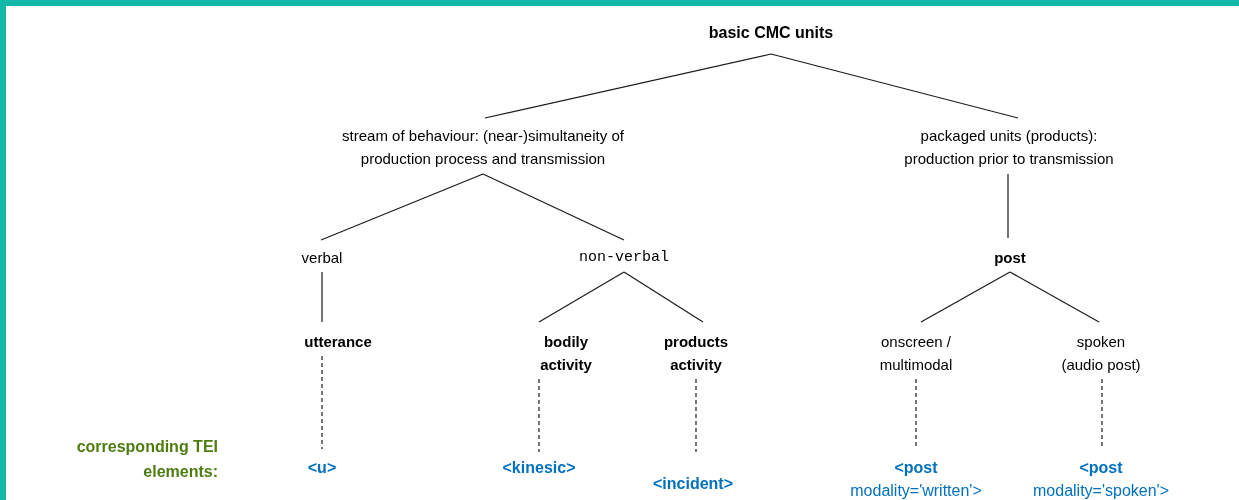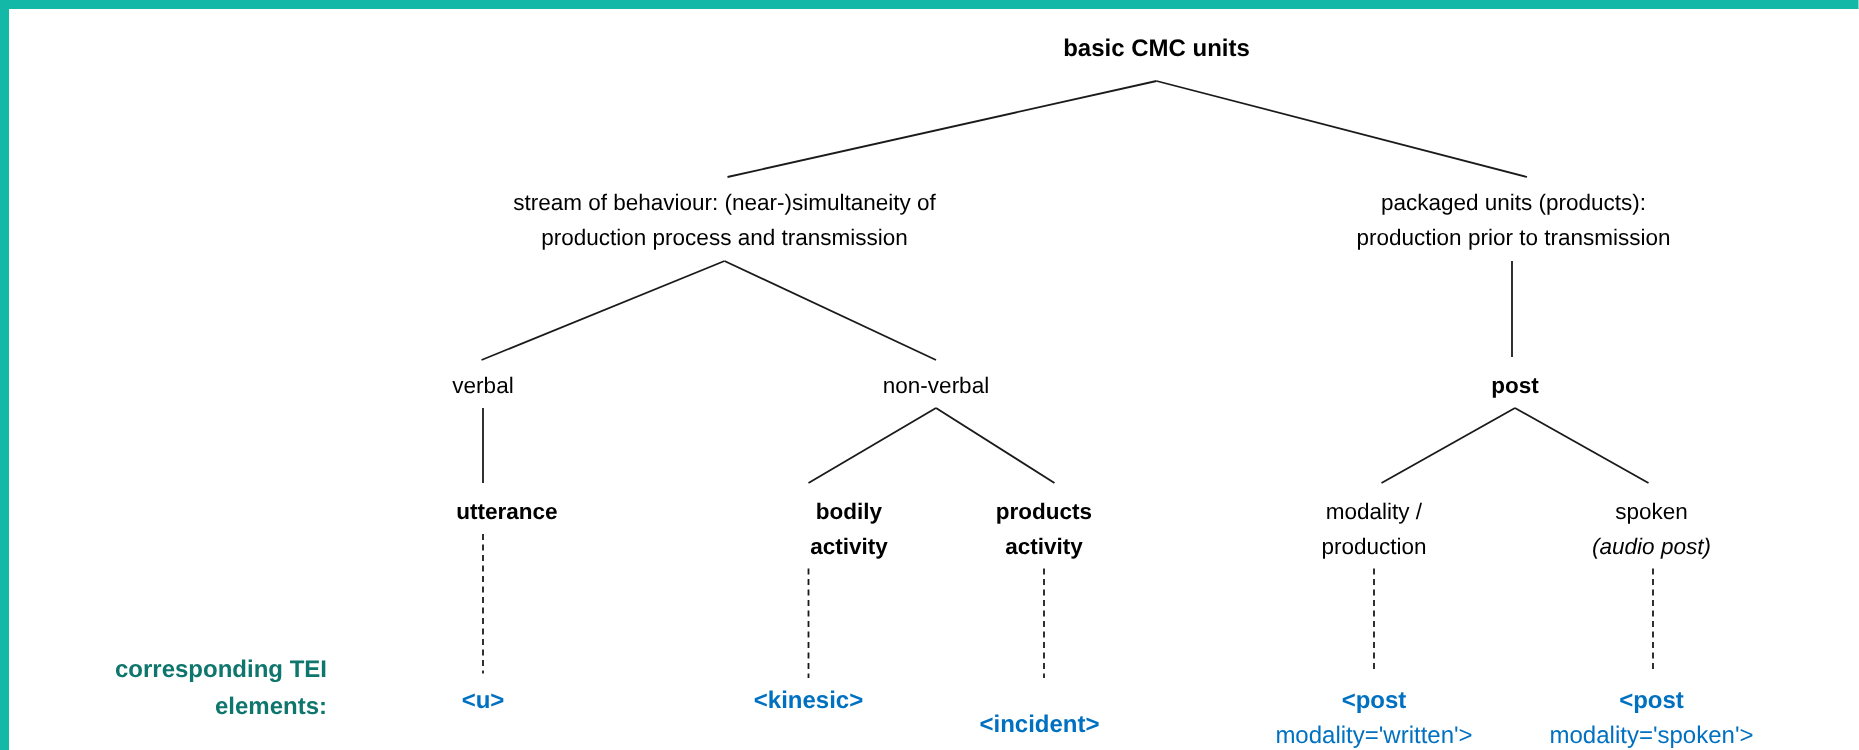--- a/index.html
+++ b/index.html
@@ -16,27 +16,27 @@
   .node{
     position:absolute;
     transform:translateX(-50%);
     text-align:center;
     font-size:15px;
     line-height:23px;
     white-space:nowrap;
   }
   .bold{font-weight:bold;}
   .root{font-size:16px;font-weight:bold;}
-  .italic{font-style:italic;}
+  .italic{}
   .tei{color:#0070C0;font-weight:bold;font-size:16px;}
   .tei .attr{font-weight:normal;}
   .tei-caption{
     position:absolute;
     text-align:right;
-    color:#0f766e;
+    color:#4d7c0f;
     font-weight:bold;
     font-size:16px;
     line-height:25px;
     white-space:nowrap;
   }
   .line2{display:block;}
 </style>
 </head>
 <body>
 
@@ -76,35 +76,35 @@
   <div class="node" style="left:477px;top:118px;">
     <span>stream of behaviour: (near-)simultaneity of</span>
     <span class="line2">production process and transmission</span>
   </div>
   <div class="node" style="left:1003px;top:118px;">
     <span>packaged units (products):</span>
     <span class="line2">production prior to transmission</span>
   </div>
 
   <div class="node" style="left:316px;top:240px;">verbal</div>
-  <div class="node" style="left:618px;top:240px;">non-verbal</div>
+  <div class="node" style="left:618px;top:240px;font-family:Liberation Mono, monospace;">non-verbal</div>
   <div class="node bold" style="left:1004px;top:240px;">post</div>
 
   <div class="node bold" style="left:316px;top:324px;margin-left:16px;">utterance</div>
   <div class="node bold" style="left:560px;top:324px;">
     <span>bodily</span>
     <span class="line2">activity</span>
   </div>
   <div class="node bold" style="left:690px;top:324px;">
     <span>products</span>
     <span class="line2">activity</span>
   </div>
   <div class="node" style="left:910px;top:324px;">
-    <span>modality /</span>
-    <span class="line2">production</span>
+    <span>onscreen /</span>
+    <span class="line2">multimodal</span>
   </div>
   <div class="node" style="left:1095px;top:324px;">
     <span>spoken</span>
     <span class="line2 italic">(audio post)</span>
   </div>
 
   <div class="tei-caption" style="left:40px;top:428px;width:172px;">
     <span>corresponding TEI</span>
     <span class="line2">elements:</span>
   </div>

